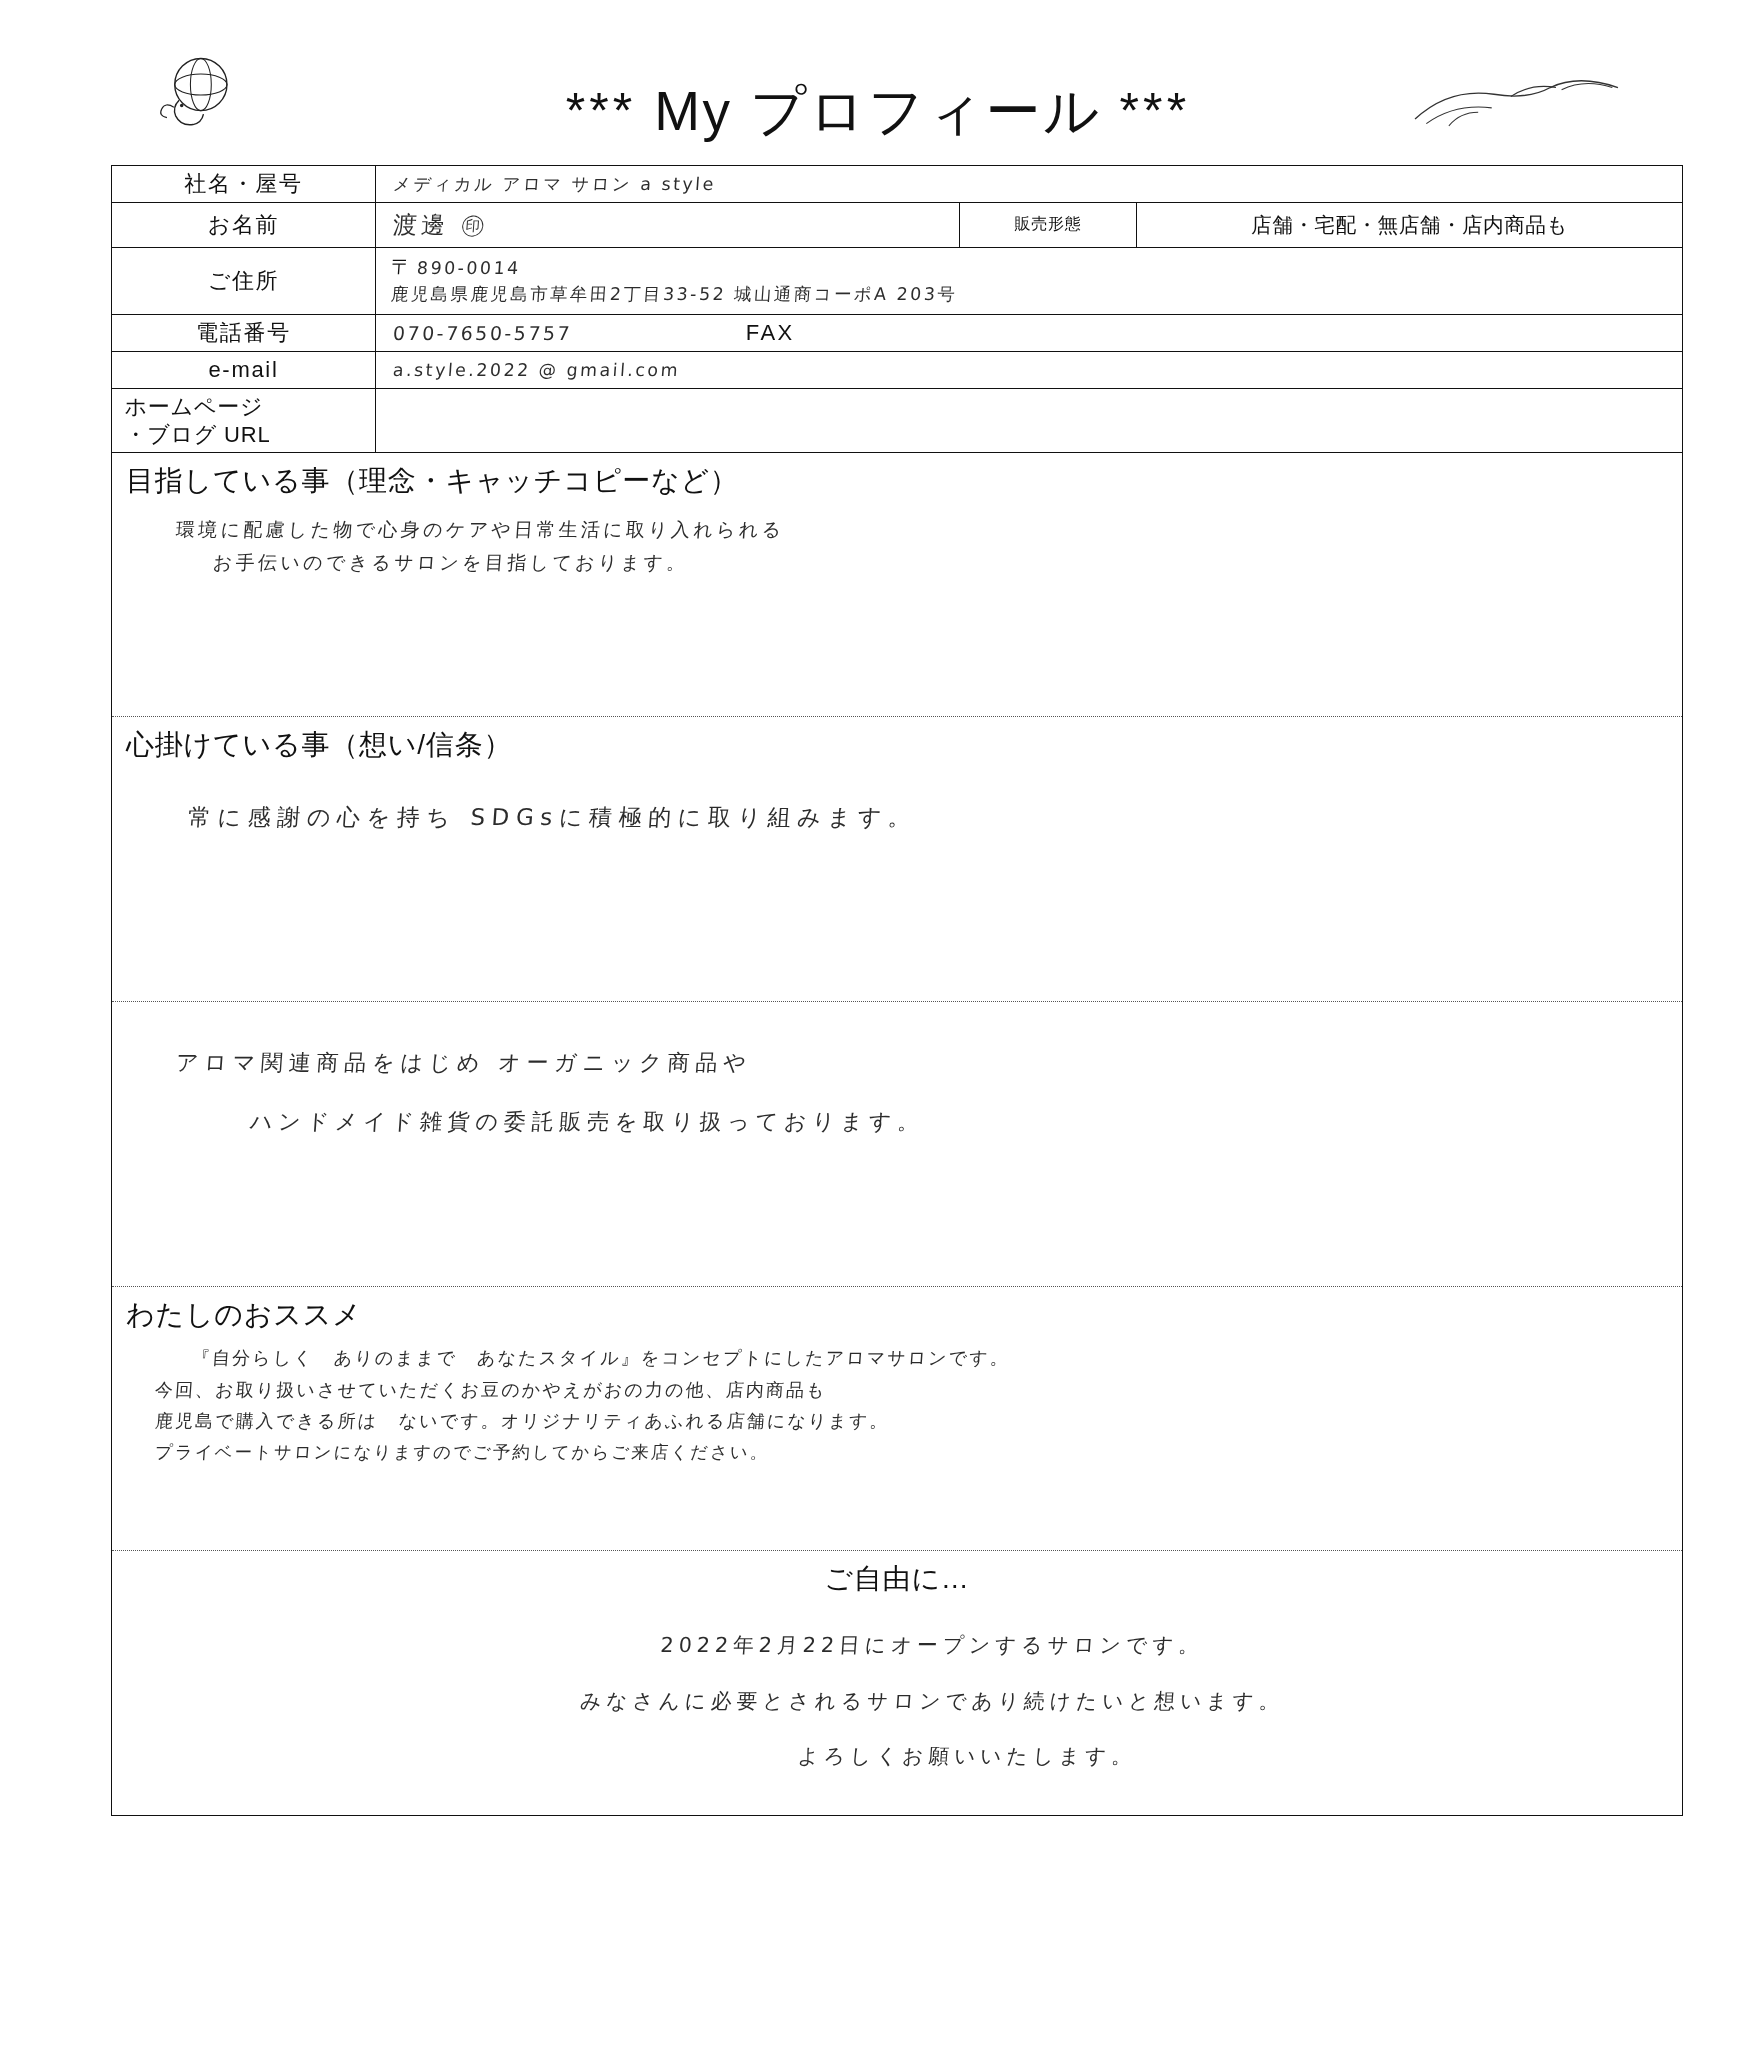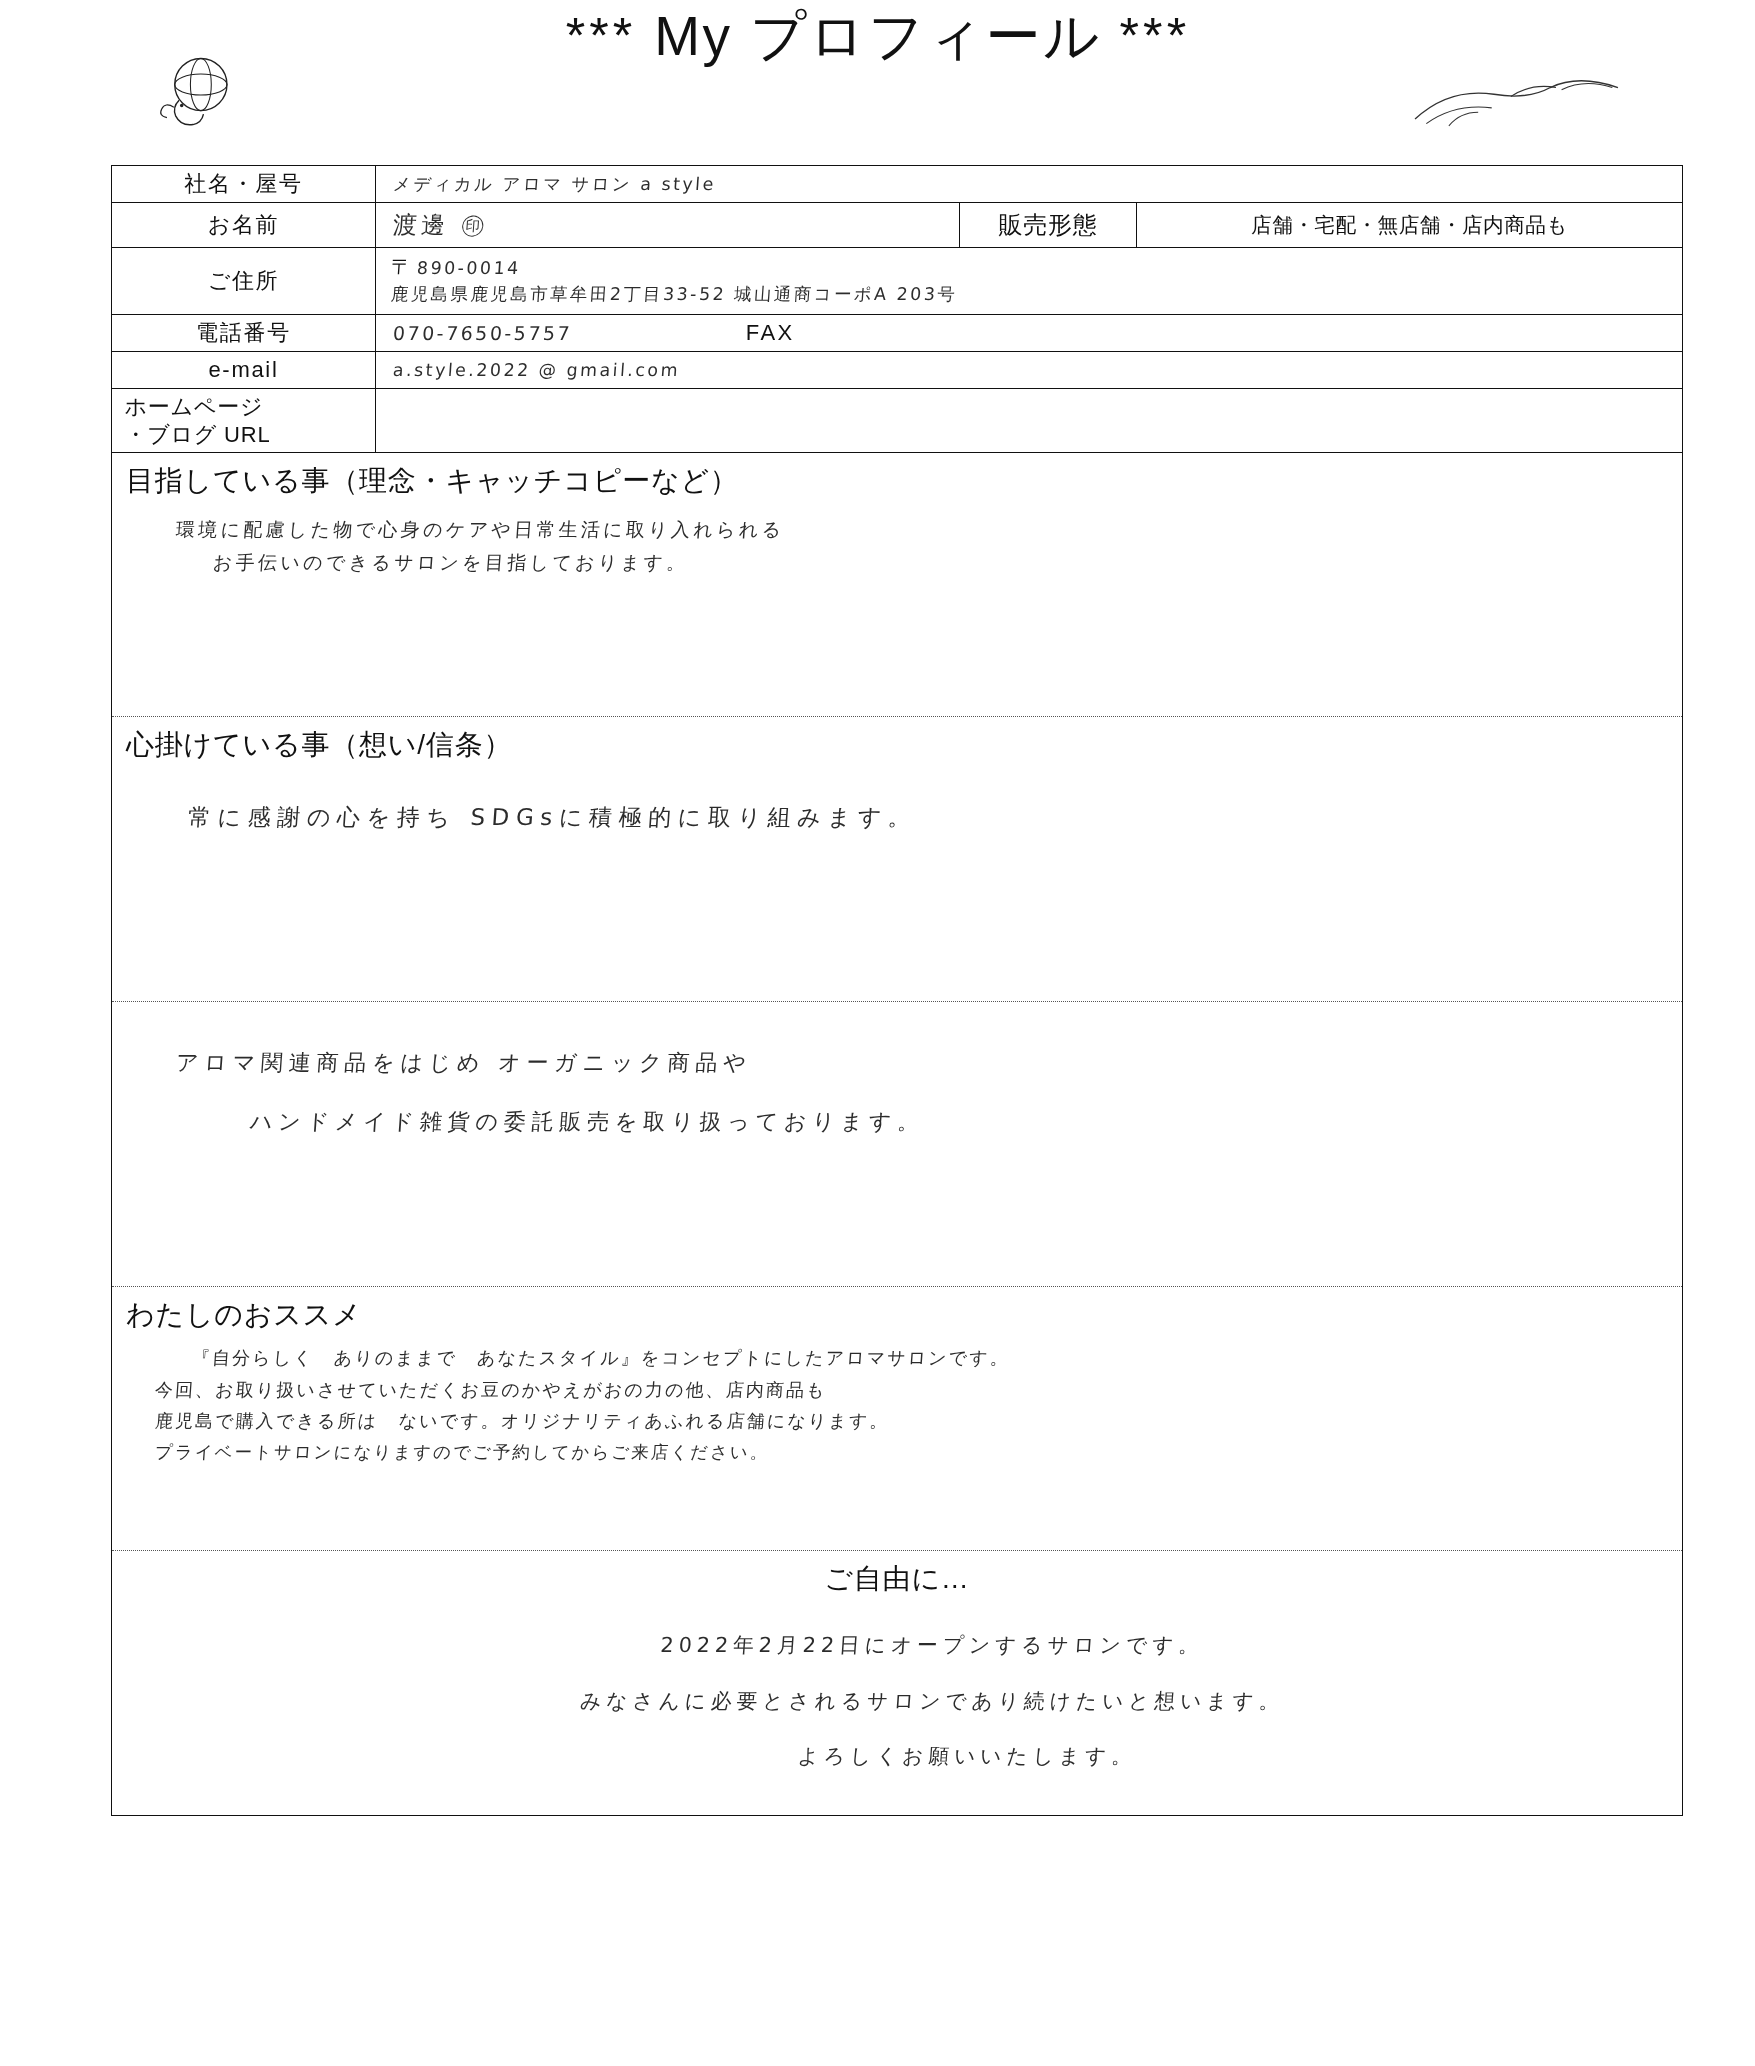--- a/index.html
+++ b/index.html
@@ -19,21 +19,21 @@
     box-sizing: border-box;
     padding: 0;
     overflow: hidden;
   }
 
   
   .header {
     position: relative;
     height: 149px;
     display: flex;
-    align-items: flex-start;
+    align-items: flex-end;
     justify-content: center;
   }
   .header-title {
     font-size: 55px;
     letter-spacing: 2.5px;
     font-weight: 400;
     color: #111;
     white-space: nowrap;
   }
   .header-title .stars {
@@ -116,21 +116,21 @@
   
   .sub-lbl {
     width: 178px;
     min-width: 178px;
     box-sizing: border-box;
     border-left: 1.2px solid #111;
     border-right: 1.2px solid #111;
     display: flex;
     align-items: center;
     justify-content: center;
-    font-size: 24px;
+    font-size: 16px;
     letter-spacing: 0.8px;
   }
   .sub-val {
     width: 545px;
     min-width: 545px;
     box-sizing: border-box;
     display: flex;
     align-items: center;
     justify-content: center;
     font-size: 20.7px;

